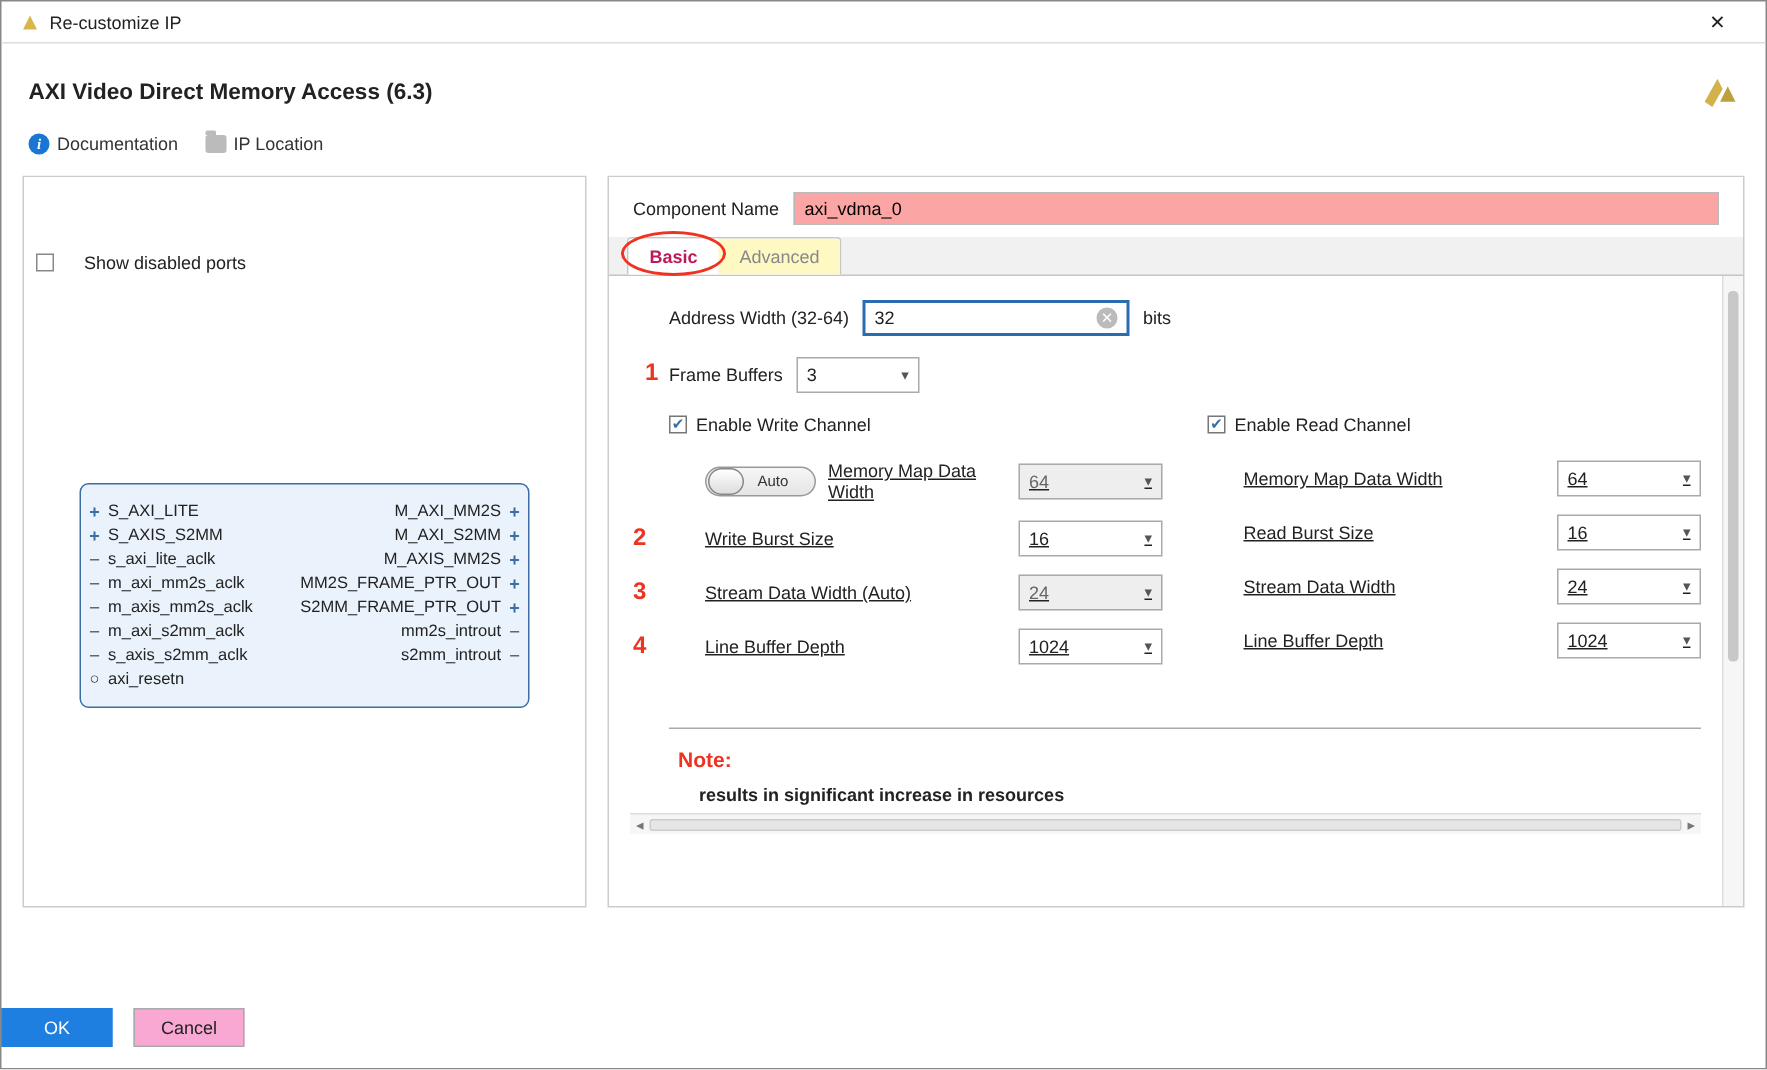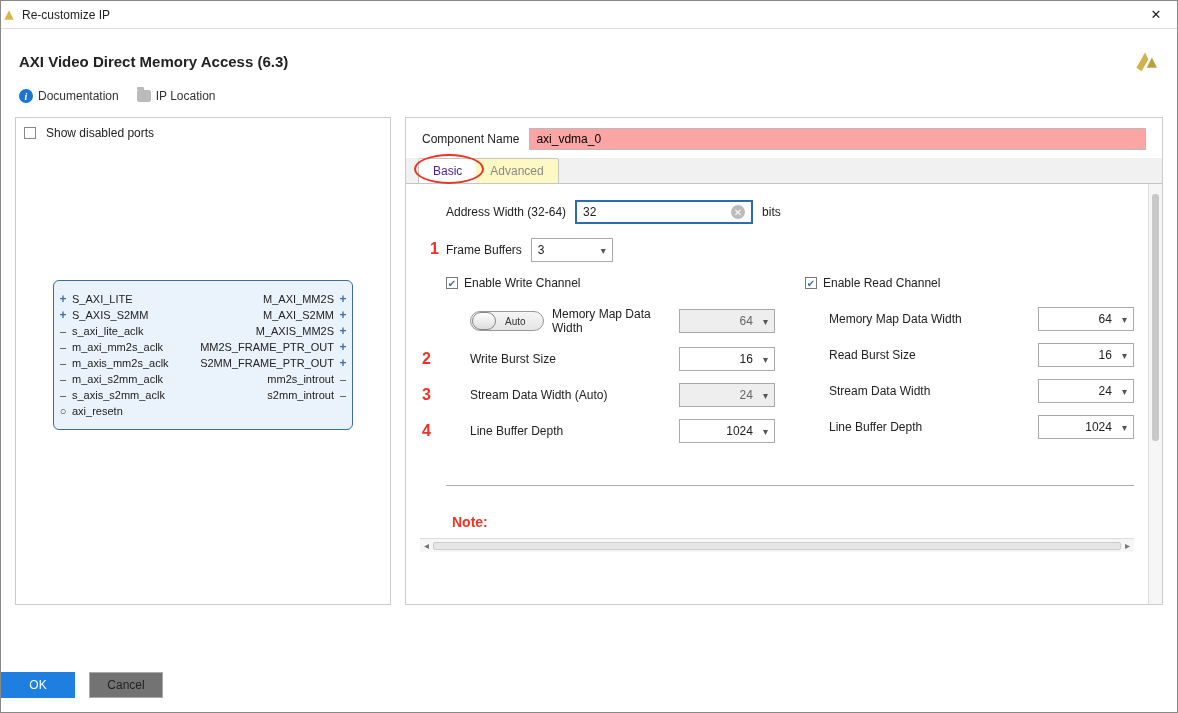--- a/index.html
+++ b/index.html
@@ -1,84 +1,84 @@
 <!DOCTYPE html>
 <html><head>
 <meta charset="utf-8">
 <style>
   * { box-sizing: border-box; margin: 0; padding: 0; }
   body { font-family: "Segoe UI", Arial, sans-serif; font-size: 12px; color: #222; background: #fff; }
   .window { width: 1178px; height: 713px; border: 1px solid #888; display: flex; flex-direction: column; position: relative; }
-  .titlebar { height: 28px; display: flex; align-items: center; padding: 0 1px; border-bottom: 1px solid #ddd; }
+  .titlebar { height: 28px; display: flex; align-items: center; padding: 0 12px; border-bottom: 1px solid #ddd; }
   .titlebar .ticon { width: 14px; height: 14px; margin-right: 6px; }
   .titlebar .title { flex: 1; font-size: 12px; }
   .titlebar .close { width: 40px; text-align: center; font-size: 13px; cursor: pointer; }
   .header { padding: 20px 18px 10px 18px; display: flex; align-items: center; }
   .header h1 { font-size: 15px; font-weight: bold; flex: 1; }
   .logo { width: 28px; height: 24px; }
   .infobar { padding: 6px 18px 14px 18px; display: flex; gap: 18px; align-items: center; border-bottom: none; }
   .info-link { display: flex; align-items: center; gap: 5px; font-size: 12px; color: #333; }
   .info-icon { width: 14px; height: 14px; border-radius: 50%; background: #1976d2; color: #fff; display: inline-flex; align-items: center; justify-content: center; font-size: 10px; font-weight: bold; font-style: italic; font-family: serif;}
   .folder-icon { width: 14px; height: 12px; background: #bbb; border-radius: 2px; position: relative; }
   .folder-icon::before { content:""; position:absolute; top:-3px; left:0; width:7px; height:3px; background:#bbb; border-radius:1px 1px 0 0;}
   .content { flex: 1; display: flex; gap: 14px; padding: 0 14px 12px 14px; overflow: hidden; }
   .pane { border: 1px solid #ccc; background: #fff; height: 488px; }
   .left-pane { width: 376px; padding: 8px; }
   .right-pane { flex: 1; display: flex; flex-direction: column; }
-  .chk-row { display: flex; align-items: center; gap: 10px; font-size: 12px; }
+  .chk-row { display: flex; align-items: center; gap: 20px; font-size: 12px; margin-top: 42px; }
   .chk { width: 12px; height: 12px; border: 1px solid #888; background: #fff; }
   .ip-block-wrap { display:flex; justify-content:center; margin-top: 140px;}
   .ip-block { border: 1px solid #3a6ea5; border-radius: 6px; background: #eaf2fb; width: 300px; padding: 10px 4px; display: flex; font-size: 11px; line-height: 16px; }
   .ip-col { flex: 1; display: flex; flex-direction: column; }
   .ip-col.left { align-items: flex-start; }
   .ip-col.right { align-items: flex-end; text-align: right; }
   .port { display: flex; align-items: center; gap: 4px; white-space: nowrap; }
   .pplus { color:#3a6ea5; font-weight:bold; font-size:12px; width:10px; text-align:center;}
   .pline { color:#333; width:10px; text-align:center;}
   .comp-row { display: flex; align-items: center; gap: 10px; padding: 10px 16px 8px 16px; }
   .comp-row label { font-size: 12px; }
   .comp-row input { flex: 1; height: 22px; border: 1px solid #bbb; padding: 0 6px; font-size: 12px; background:#fca5a5; }
   .tabs { display: flex; background: #f1f1f1; border-bottom: 1px solid #c5c5c5; margin: 0 0 0 0; padding-left: 12px; position: relative;}
   .tabinner{display:flex; border:1px solid #c5c5c5; border-bottom:none; background:#fff; border-radius:3px 3px 0 0; overflow:hidden;}
   .tab { padding: 5px 14px; font-size: 12px; cursor: pointer; }
-  .tab.active { font-weight: normal; color: #4c1d95; background:#fff;text-align:center; }
+  .tab.active { font-weight: bold; color: #be185d; background:#fff;text-align:center; }
   .tab.inactive { color: #888; background:#fef9c3;}
   .tab-circle { position:absolute; left: 8px; top:-4px; width: 70px; height: 30px; border: 2px solid #e32; border-radius: 50%/50%; pointer-events:none;}
   .form-area { flex:1; overflow: auto; padding: 16px 14px 6px 14px; position: relative; }
   .annot { position:absolute; color:#e32; font-weight:bold; font-size:16px; left: -16px;}
   .row { display: flex; align-items: center; margin-bottom: 14px; gap: 9px; position: relative;}
   .row .lbl { font-size: 12px; }
   .input-num { width: 178px; height: 24px; border: 2px solid #2b6cb0; padding: 0 6px; font-size: 12px; display:flex; align-items:center; justify-content:space-between;}
   .clear-icn { width:14px;height:14px;border-radius:50%;background:#bbb;color:#fff;display:flex;align-items:center;justify-content:center;font-size:10px;cursor:pointer;}
   .select { height: 24px; border: 1px solid #aaa; background: #fff; display: inline-flex; align-items: center; justify-content: space-between; padding: 0 6px; font-size: 12px; min-width: 82px; }
   .select.disabled { background:#eee; color:#666;}
   .chev { font-size: 10px; color: #555; margin-left: 10px;}
   .two-col { display: flex; gap: 30px; }
   .chan { flex:1; min-width: 320px;}
   .chk2 { width:12px;height:12px;border:1px solid #777;display:inline-flex;align-items:center;justify-content:center;color:#3a6ea5;font-size:10px;margin-right:6px; background:#fff;}
   .chan-head { display:flex; align-items:center; font-size:12px; margin-bottom:16px; border-bottom:1px solid transparent;}
   .chan-row { display:flex; align-items:center; margin-bottom: 12px; position: relative;}
   .chan-row .lbl { flex:1; font-size:12px; }
   .auto-toggle { width: 74px; height: 20px; border-radius: 10px; border:1px solid #999; background: linear-gradient(#f6f6f6,#e5e5e5); display:flex; align-items:center; position:relative; margin-right:8px; font-size:10px; }
   .auto-knob { width:24px;height:18px;border-radius:9px;border:1px solid #888;background:linear-gradient(#fff,#ddd);position:absolute;left:1px;top:0;}
   .auto-txt{ position:absolute; left:34px; font-size:10px; color:#333;}
-  .note-box { border-top: 1px solid #aaa; margin-top: 30px; padding: 28px 6px 2px 6px;}
+  .note-box { border-top: 1px solid #aaa; margin-top: 30px; padding: 12px 6px 2px 6px;}
   .note-title { color:#e32; font-weight:bold; font-size:14px; margin-bottom:6px;}
   .note-body { font-size:12px; font-weight:bold; line-height:20px; padding-left:14px;}
   .hscroll { height:14px; border-top:1px solid #ddd; background:#f6f6f6; display:flex; align-items:center; padding:0 4px; gap:4px;}
   .hscroll .arrow{color:#777;font-size:10px;}
   .hscroll .track{flex:1;height:8px;background:#e6e6e6;border:1px solid #ccc;border-radius:2px;}
   .vscroll { width:14px; background:#f6f6f6; border-left:1px solid #ddd; display:flex; flex-direction:column; padding:4px 3px; gap:4px;}
   .vscroll .thumb{height:60%; background:#c8c8c8; border-radius:3px; margin-top:6px;}
   .right-body { flex:1; display:flex; overflow:hidden;}
   .btnbar { display:flex; justify-content:flex-start; gap:14px; padding: 12px 18px 14px 0;}
-  .btn { min-width:74px; height:26px; border:1px solid #aaa; background:#737373; font-size:12px; cursor:pointer; display:flex;align-items:center;justify-content:center;}
+  .btn { min-width:74px; height:26px; border:1px solid #aaa; background:#f9a8d4; font-size:12px; cursor:pointer; display:flex;align-items:center;justify-content:center;}
   .btn.primary { background:#1e7fe0; color:#fff; border-color:#1e7fe0;}
-  .left-margin { margin-left: 24px;}
-  .chan-sel { width: 96px; justify-content: flex-end;}
+  .left-margin { margin-left: 24px; text-decoration: underline;}
+  .chan-sel { width: 96px;}
   .form-inner{position:relative; padding-left:26px;}
 </style>
 </head>
 <body>
 
 <div class="window">
 
   <div class="titlebar">
     <svg class="ticon" viewBox="0 0 24 24">
         <path d="M4 20 L12 4 L20 20 Z" fill="#d8b64a"></path>
@@ -295,20 +295,21 @@
                       <span>1024</span>
                       <span class="chev">▾</span>
                     </div>
               </div>
             </div>
           </div>
 
           <div class="note-box">
             <div class="note-title">Note:</div>
             <div class="note-body">
+              <div>results in significant increase in resources</div>
             </div>
           </div>
 
          </div>
          <div class="hscroll">
            <span class="arrow">◂</span>
            <div class="track"></div>
            <span class="arrow">▸</span>
          </div>
         </div>

